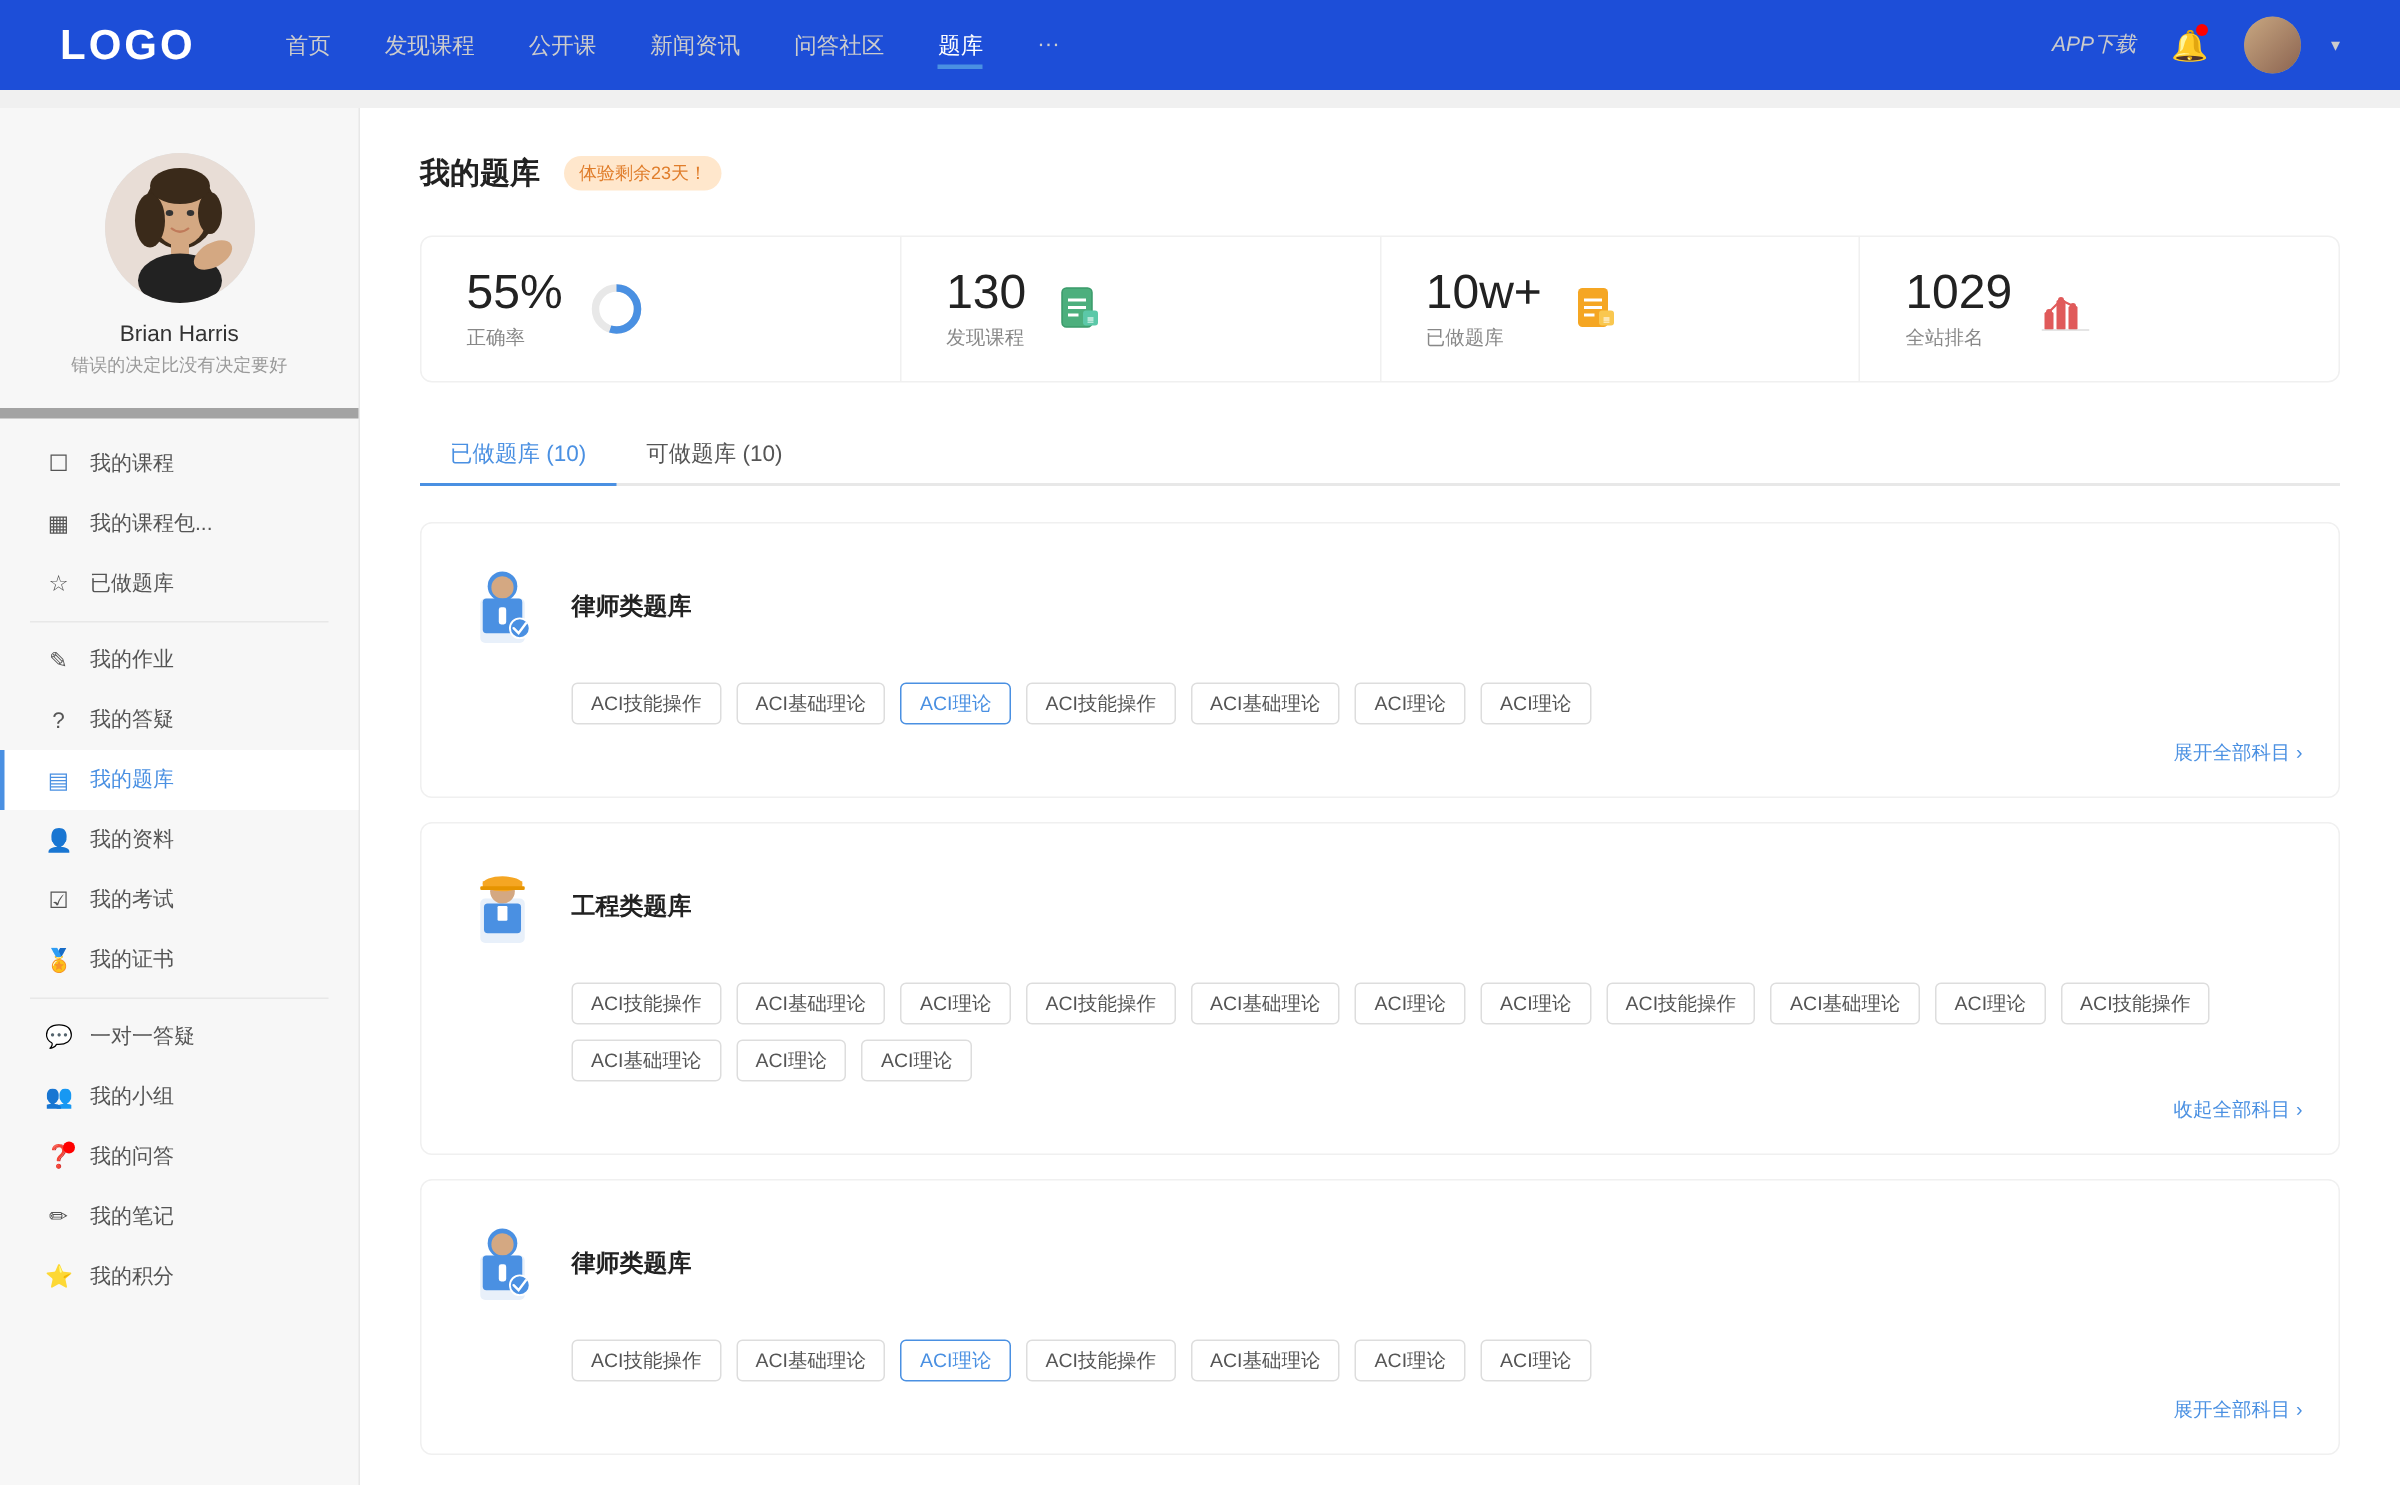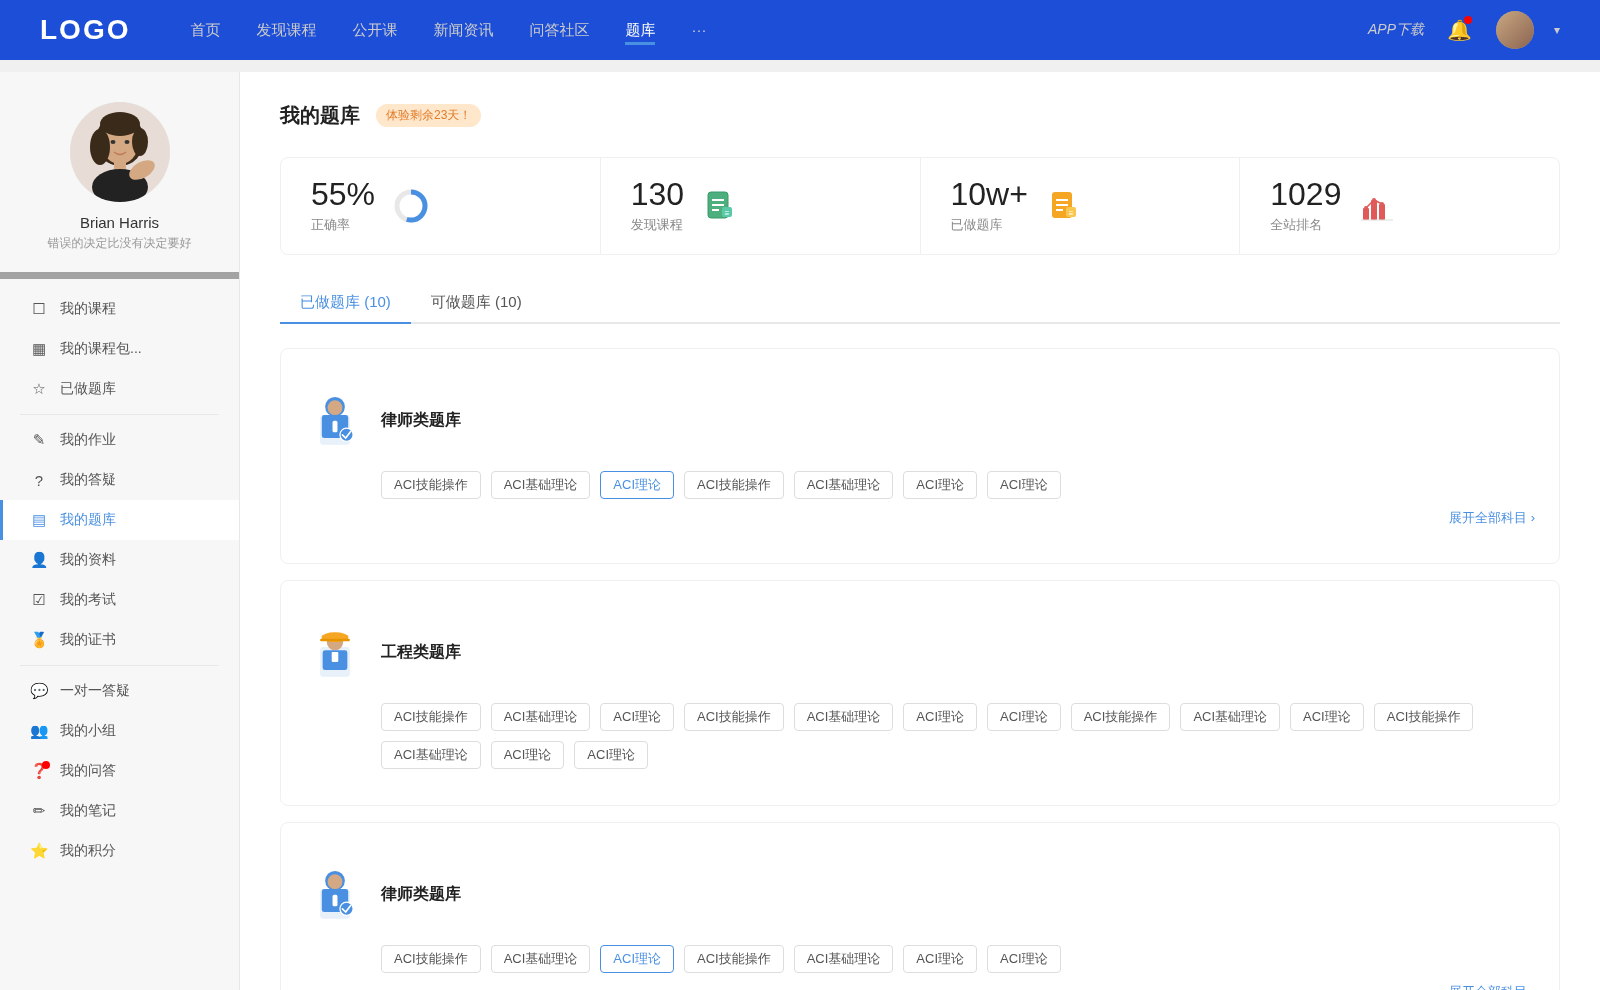--- a/index.html
+++ b/index.html
@@ -242,21 +242,21 @@
       position: absolute;
       bottom: -2px; left: 0; right: 0;
       height: 2px;
       background: #4a90e2;
     }
 
     
     .bank-item {
       border: 1px solid #f0f0f0;
       border-radius: 8px;
-      padding: 36px 24px;
+      padding: 20px 24px;
       margin-bottom: 16px;
     }
     .bank-item-header {
       display: flex;
       align-items: center;
       gap: 16px;
       margin-bottom: 16px;
     }
     .bank-icon-wrap {
       width: 60px; height: 70px;
@@ -572,20 +572,21 @@
         <span class="bank-tag">ACI理论</span>
         <span class="bank-tag">ACI理论</span>
         <span class="bank-tag">ACI技能操作</span>
         <span class="bank-tag">ACI基础理论</span>
         <span class="bank-tag">ACI理论</span>
         <span class="bank-tag">ACI技能操作</span>
         <span class="bank-tag">ACI基础理论</span>
         <span class="bank-tag">ACI理论</span>
         <span class="bank-tag">ACI理论</span>
       </div>
+      <div class="bank-expand">收起全部科目 ›</div>
     </div>
 
     <div class="bank-item">
       <div class="bank-item-header">
         <div class="bank-icon-wrap">
           <svg width="56" height="68" viewBox="0 0 56 68" class="lawyer-icon-svg">
             <rect x="10" y="28" width="36" height="36" rx="4" fill="#e8f0fa"></rect>
             <circle cx="28" cy="18" r="12" fill="#4a90e2"></circle>
             <circle cx="28" cy="19" r="9" fill="#d4a882"></circle>
             <rect x="12" y="28" width="32" height="28" rx="3" fill="#4a90e2"></rect>

